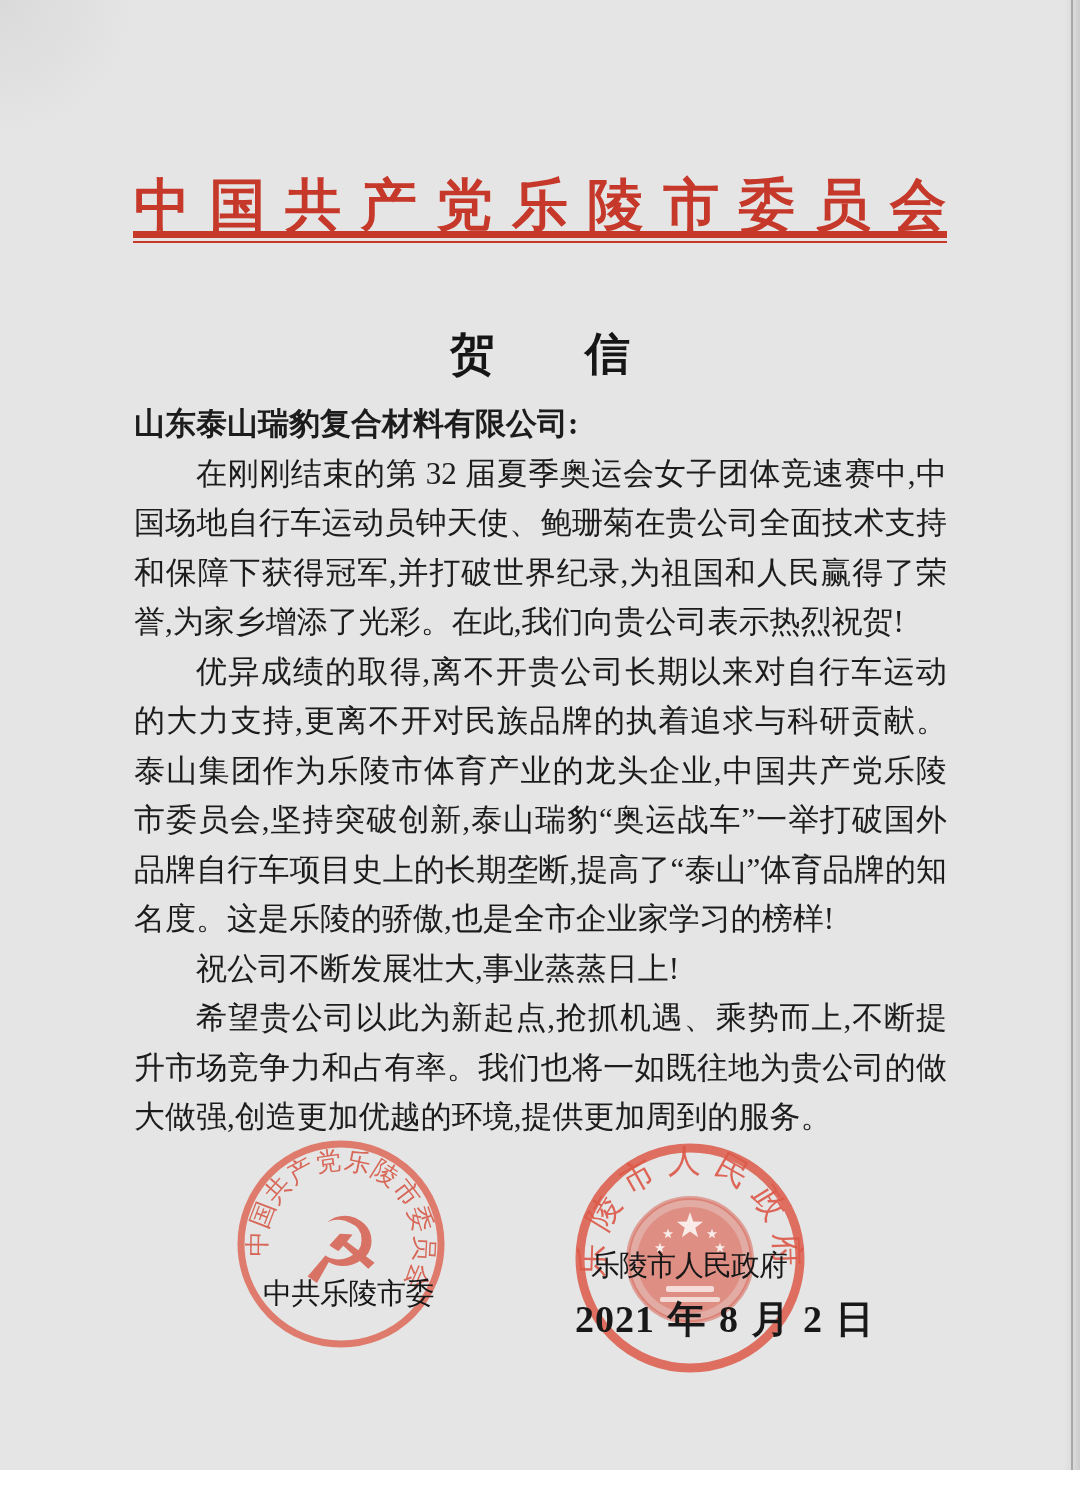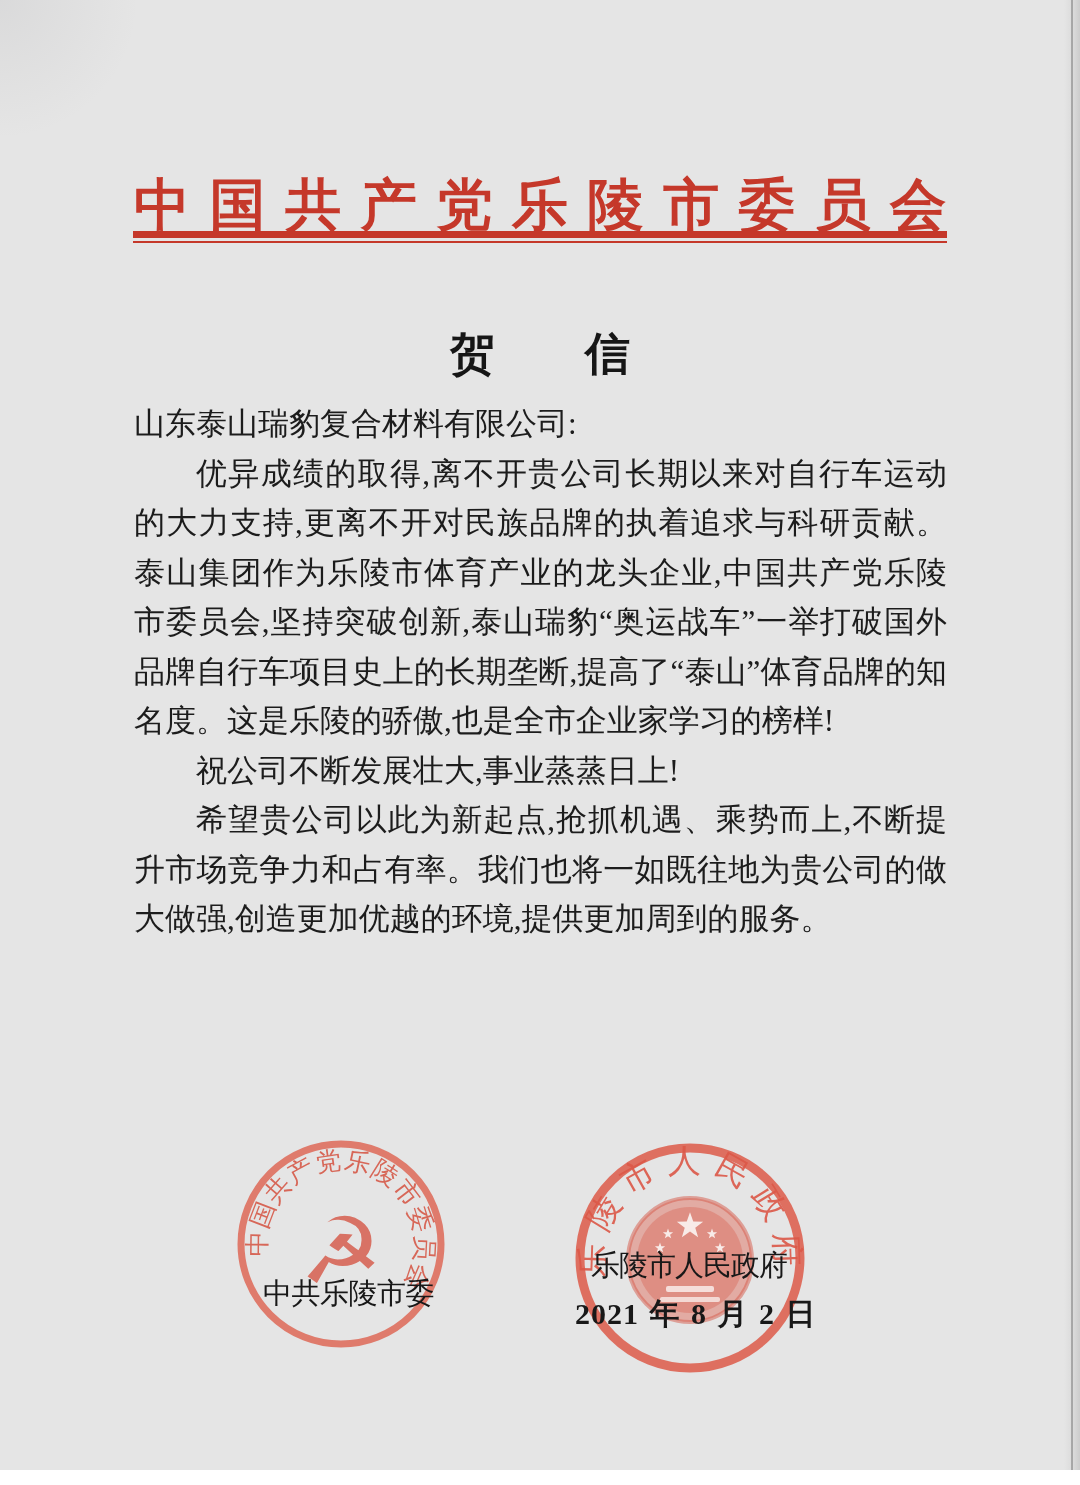--- a/index.html
+++ b/index.html
@@ -34,34 +34,34 @@
     position:absolute; left:0; top:290px; width:1080px;
     text-align:center; font-size:45px; font-weight:700; color:#161616;margin-top:34px;
   }
 
   .body-text {
     position:absolute; left:134px; top:399px; width:813px;
     font-size:31px; line-height:49.5px; color:#1c1c1c;
     text-align:justify;
   }
   .body-text p { margin:0; text-indent:2em; }
-  .body-text p.salutation { text-indent:0; }
+  .body-text p.salutation { text-indent:0;font-weight:bold; }
 
   .seal { position:absolute; }
   .seal-left  { left:228px; top:1131px; }
   .seal-right { left:572px; top:1140px; }
 
   .sig {
     position:absolute; color:#181818; z-index:5; white-space:nowrap;
   }
   .sig-left  { left:263px; top:1274px; font-size:29px; letter-spacing:-0.5px; }
   .sig-right { left:591px; top:1246px; font-size:29px; letter-spacing:-1px; }
   .date-line {
     position:absolute; left:575px; top:1294px; z-index:5;
-    font-size:30px; font-weight:700; color:#181818;
+    font-size:38px; font-weight:700; color:#181818;
     letter-spacing:1px; word-spacing:2px; white-space:nowrap;
   }
 
   .seal svg text { font-family:"Liberation Serif","DejaVu Serif",serif; }
   .seal svg text.symbol { font-family:"DejaVu Sans",sans-serif; }
 </style>
 </head>
 <body>
 
 <div class="page">
@@ -72,20 +72,21 @@
 
   <div class="rule">
     <div class="thick"></div>
     <div class="thin"></div>
   </div>
 
   <div class="doc-title">贺　　信</div>
 
   <div class="body-text">
     <p class="salutation">山东泰山瑞豹复合材料有限公司:</p>
+    <p>在刚刚结束的第 32 届夏季奥运会女子团体竞速赛中,中国场地自行车运动员钟天使、鲍珊菊在贵公司全面技术支持和保障下获得冠军,并打破世界纪录,为祖国和人民赢得了荣誉,为家乡增添了光彩。在此,我们向贵公司表示热烈祝贺!</p>
     <p>优异成绩的取得,离不开贵公司长期以来对自行车运动的大力支持,更离不开对民族品牌的执着追求与科研贡献。泰山集团作为乐陵市体育产业的龙头企业,中国共产党乐陵市委员会,坚持突破创新,泰山瑞豹“奥运战车”一举打破国外品牌自行车项目史上的长期垄断,提高了“泰山”体育品牌的知名度。这是乐陵的骄傲,也是全市企业家学习的榜样!</p>
     <p>祝公司不断发展壮大,事业蒸蒸日上!</p>
     <p>希望贵公司以此为新起点,抢抓机遇、乘势而上,不断提升市场竞争力和占有率。我们也将一如既往地为贵公司的做大做强,创造更加优越的环境,提供更加周到的服务。</p>
   </div>
 
   <div class="seal seal-left">
     <svg width="226" height="226" viewBox="0 0 226 226">
       <circle cx="113" cy="113" r="100" fill="none" stroke="#dd6351" stroke-width="7" opacity="0.82"></circle>
       <g transform="rotate(12 113 113)">
         <path id="ringL" d="M 43.9 142.3 A 75 75 0 1 1 182.1 142.3" fill="none"></path>

